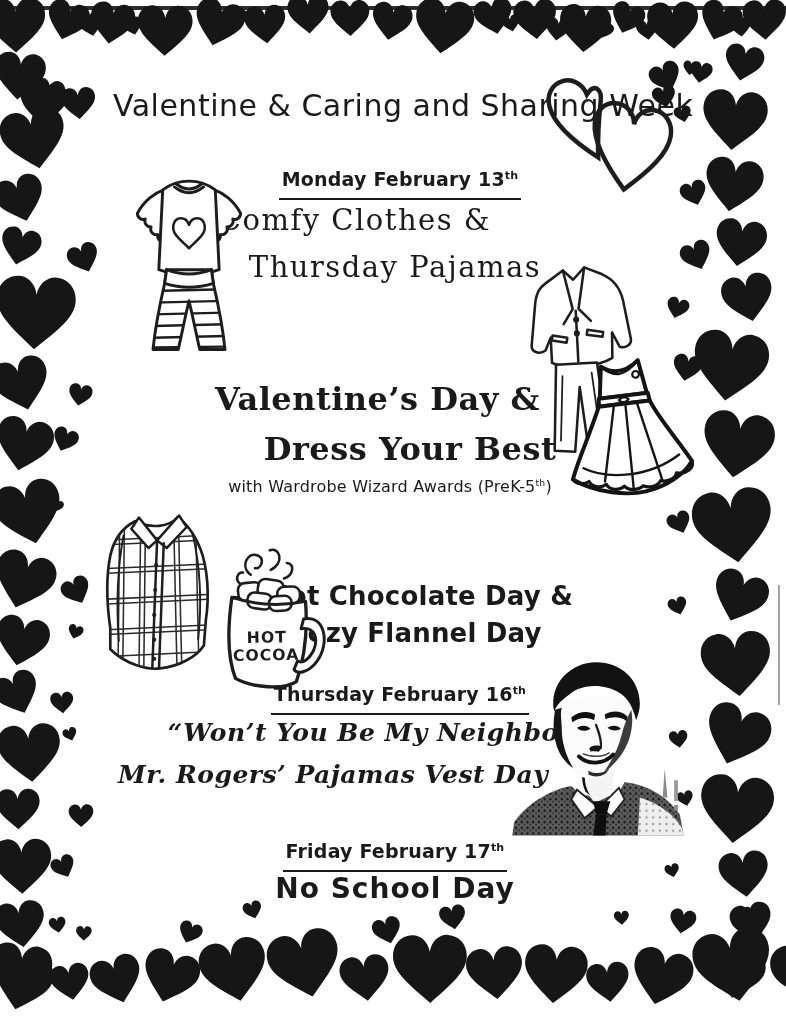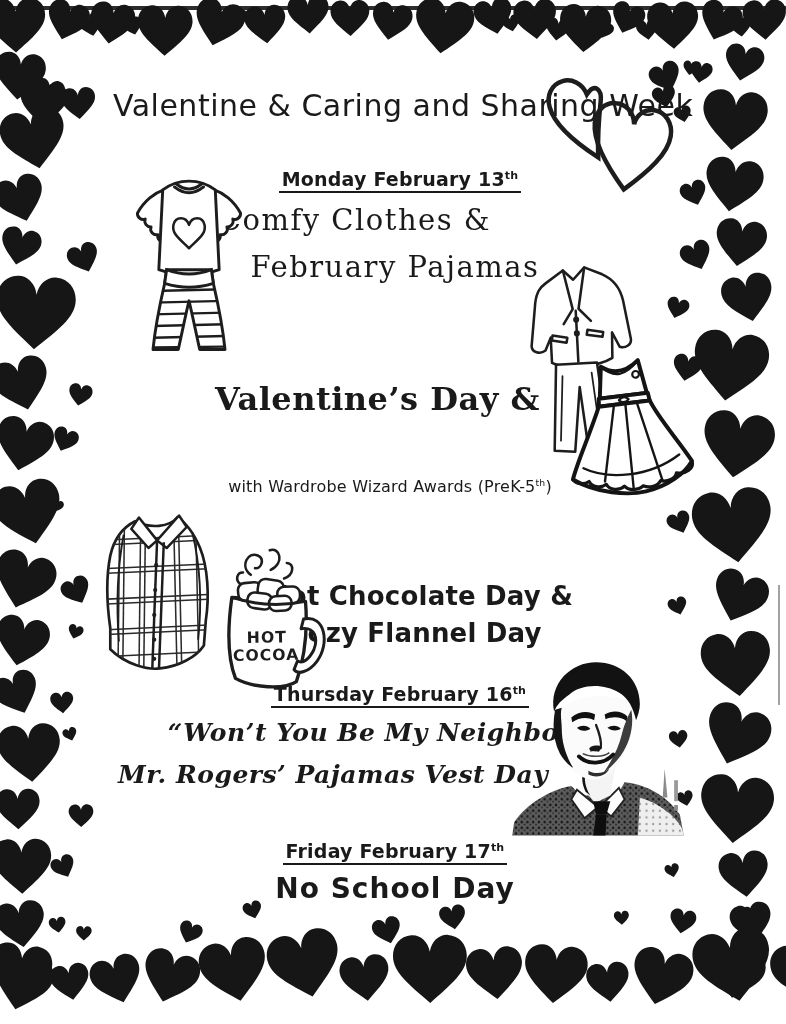--- a/index.html
+++ b/index.html
@@ -5,21 +5,21 @@
   :root{ --ink:#1a1a1a; --paper:#ffffff; }
   html,body{margin:0;padding:0;background:#dcdcdc;}
   .page{
     position:relative; width:786px; height:1024px; margin:0 auto;
     background:var(--paper); overflow:hidden; color:var(--ink);
     font-family:"DejaVu Sans", sans-serif;
   }
   .abs{position:absolute;}
   .center{text-align:center;}
   .ord{vertical-align:super;font-size:58%;}
-  .u{border-bottom:2.5px solid var(--ink); padding:0 3px 1px;}
+  .u{border-bottom:2.5px solid var(--ink); padding:0 3px 8px;}
   .title{font-size:30px; letter-spacing:.5px; font-weight:500; white-space:nowrap;}
   .date{font-size:19px; font-weight:bold; letter-spacing:.2px; white-space:nowrap;}
   .fancy{font-family:"DejaVu Serif", serif; font-size:29px; letter-spacing:1.5px; white-space:nowrap;}
   .curly{font-family:"DejaVu Serif", serif; font-weight:bold; font-size:32px; letter-spacing:.5px; white-space:nowrap;}
   .note{font-size:16px; letter-spacing:.2px; white-space:nowrap;}
   .boldround{font-weight:bold; font-size:26px; letter-spacing:.2px; white-space:nowrap;}
   .script{font-family:"DejaVu Serif", serif; font-style:italic; font-weight:bold; font-size:25px; letter-spacing:.5px; white-space:nowrap;}
   .noschool{font-weight:bold; font-size:28px; letter-spacing:1px; white-space:nowrap;}
   .scanline-top{position:absolute; left:0; top:6px; width:786px; height:4px; background:#161616; opacity:.9;}
   .scanline-right{position:absolute; left:778px; top:585px; width:2px; height:120px; background:#555; opacity:.55;}
@@ -372,21 +372,21 @@
     </g>
   </svg>
 
   <div class="abs center date" style="left:240px;top:168px;width:320px">
     <span class="u"><span>Monday February 13</span><span class="ord">th</span></span>
   </div>
   <div class="abs center fancy" style="left:190px;top:203px;width:330px">
     <span>Comfy Clothes &amp;</span>
   </div>
   <div class="abs center fancy" style="left:230px;top:250px;width:330px">
-    <span>February Pajamas</span>
+    <span>Thursday Pajamas</span>
   </div>
 
   <svg class="abs" style="left:116px;top:160px" width="146" height="196" viewBox="0 0 150 200">
     <g fill="#fff" stroke="#1d1d1d" stroke-width="3" stroke-linejoin="round" stroke-linecap="round">
       <path d="M49,30 C40,33 29,41 22,54 a6,6 0 0 0 8,6 a6,6 0 0 0 6,8 a6,6 0 0 0 7,8 a6,6 0 0 0 8,7 L49,86"></path>
       <path d="M101,30 C110,33 121,41 128,54 a6,6 0 0 1 -8,6 a6,6 0 0 1 -6,8 a6,6 0 0 1 -7,8 a6,6 0 0 1 -8,7 L101,86"></path>
       <path d="M48,30 Q60,21 75,21 Q90,21 102,30 L106,112 Q75,123 44,112 Z"></path>
       <path d="M60,27 Q75,39 90,27" fill="none"></path>
       <path d="M62,24 Q75,34 88,24" fill="none"></path>
       <path d="M75,66 C72,57 61,57 59,66 C57,75 66,81 75,90 C84,81 93,75 91,66 C89,57 78,57 75,66 Z" fill="none" stroke-width="2.6"></path>
@@ -401,20 +401,23 @@
       <line x1="34" y1="158" x2="116" y2="156"></line>
         <line x1="34" y1="170" x2="116" y2="168"></line>
       <line x1="34" y1="182" x2="116" y2="180"></line>
         <line x1="34" y1="192" x2="116" y2="191"></line>
     </g>
     <path d="M52,112 Q75,121 98,112 L100,126 Q75,134 50,126 Z" fill="#fff" stroke="#1d1d1d" stroke-width="3"></path>
   </svg>
 
   <div class="abs center curly" style="left:215px;top:380px;width:320px">
     <span>Valentine’s Day &amp;</span>
+  </div>
+  <div class="abs center curly" style="left:250px;top:430px;width:320px">
+    <span>Dress Your Best</span>
   </div>
   <div class="abs center note" style="left:180px;top:477px;width:420px">
     <span>with Wardrobe Wizard Awards (PreK-5</span><span class="ord">th</span><span>)</span>
   </div>
 
   <svg class="abs" style="left:515px;top:258px" width="130" height="205" viewBox="0 0 130 210">
     <g transform="rotate(-3 65 100)" fill="#fff" stroke="#1d1d1d" stroke-width="2.6" stroke-linejoin="round" stroke-linecap="round">
       <path d="M34,24 L52,12 L62,22 L74,10 L92,18 C104,24 110,34 112,46 L118,86 C118,92 112,95 106,93 L99,78 L98,104 C82,113 48,113 36,106 L36,80 L30,93 C24,97 16,94 16,88 L22,44 C24,32 28,28 34,24 Z"></path>
       <path d="M52,12 L60,52 L50,67" fill="none"></path>
       <path d="M74,10 L66,52 L78,65" fill="none"></path>

